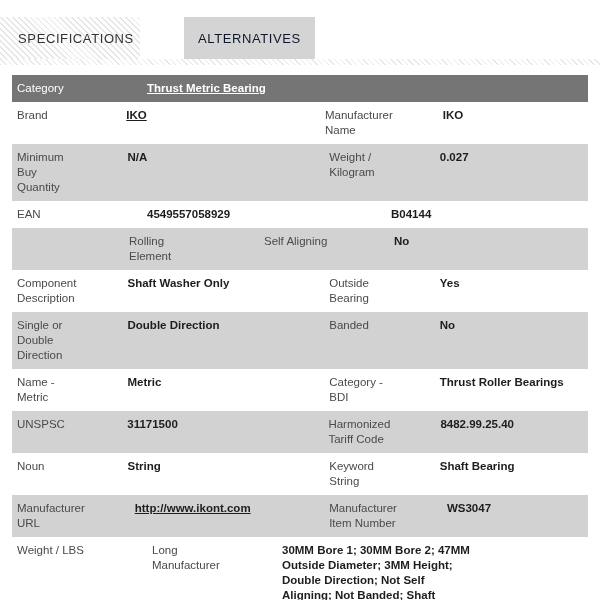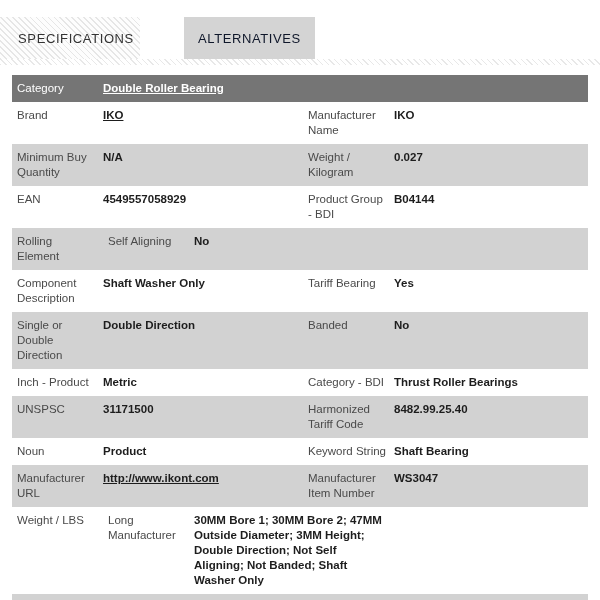--- a/index.html
+++ b/index.html
@@ -74,22 +74,23 @@
     position: absolute;
     left: 12px;
     top: 75px;
     width: 576px;
     font-size: 11.5px;
   }
   .row {
     display: flex;
     width: 100%;
     box-sizing: border-box;
-  }
-  .row.shaded  { background: #d2d2d2; }
+    gap: 44px;
+  }
+  .row.shaded  { background: #d2d2d2; justify-content: flex-end; }
   .row.plain   { background: #ffffff; }
   .row.header  { background: #757575; }
 
   .cell-label {
     box-sizing: border-box;
     padding: 6px 6px 6px 5px;
     line-height: 15px;
     color: #4a4a4a;
     font-weight: 400;
   }
@@ -125,75 +126,74 @@
 <div class="tabbar">
   <div class="tabstrip-bg"></div>
   <div class="tab tab-active">SPECIFICATIONS</div>
   <div class="tab tab-inactive">ALTERNATIVES</div>
 </div>
 
 <div class="spec-table">
   <div class="row header">
     <div class="cell-label col-l1">Category</div>
     <div class="cell-value col-v1">
-      <span class="lnk">Double Roller Bearing</span>
+      <span class="lnk">Thrust Metric Bearing</span>
     </div>
     <div class="empty-cell"></div>
   </div>
   <div id="rows-container">
       <div class="row plain">
         <div class="cell-label col-l1">Brand</div>
         <div class="cell-value col-v1"><span class="lnk">IKO</span></div>
         <div class="cell-label col-l2">Manufacturer Name</div>
         <div class="cell-value col-v2">IKO</div>
       </div>
       <div class="row shaded">
         <div class="cell-label col-l1">Minimum Buy Quantity</div>
         <div class="cell-value col-v1">N/A</div>
         <div class="cell-label col-l2">Weight / Kilogram</div>
         <div class="cell-value col-v2">0.027</div>
       </div>
       <div class="row plain">
         <div class="cell-label col-l1">EAN</div>
         <div class="cell-value col-v1">4549557058929</div>
-        <div class="cell-label col-l2">Product Group - BDI</div>
         <div class="cell-value col-v2">B04144</div>
       </div>
       <div class="row shaded">
         <div class="cell-label col-l1">Rolling Element</div>
         <div class="cell-label col-l2">Self Aligning</div>
         <div class="cell-value col-v2">No</div>
       </div>
       <div class="row plain">
         <div class="cell-label col-l1">Component Description</div>
         <div class="cell-value col-v1">Shaft Washer Only</div>
-        <div class="cell-label col-l2">Tariff Bearing</div>
+        <div class="cell-label col-l2">Outside Bearing</div>
         <div class="cell-value col-v2">Yes</div>
       </div>
       <div class="row shaded">
         <div class="cell-label col-l1">Single or Double Direction</div>
         <div class="cell-value col-v1">Double Direction</div>
         <div class="cell-label col-l2">Banded</div>
         <div class="cell-value col-v2">No</div>
       </div>
       <div class="row plain">
-        <div class="cell-label col-l1">Inch - Product</div>
+        <div class="cell-label col-l1">Name - Metric</div>
         <div class="cell-value col-v1">Metric</div>
         <div class="cell-label col-l2">Category - BDI</div>
         <div class="cell-value col-v2">Thrust Roller Bearings</div>
       </div>
       <div class="row shaded">
         <div class="cell-label col-l1">UNSPSC</div>
         <div class="cell-value col-v1">31171500</div>
         <div class="cell-label col-l2">Harmonized Tariff Code</div>
         <div class="cell-value col-v2">8482.99.25.40</div>
       </div>
       <div class="row plain">
         <div class="cell-label col-l1">Noun</div>
-        <div class="cell-value col-v1">Product</div>
+        <div class="cell-value col-v1">String</div>
         <div class="cell-label col-l2">Keyword String</div>
         <div class="cell-value col-v2">Shaft Bearing</div>
       </div>
       <div class="row shaded">
         <div class="cell-label col-l1">Manufacturer URL</div>
         <div class="cell-value col-v1"><span class="lnk">http://www.ikont.com</span></div>
         <div class="cell-label col-l2">Manufacturer Item Number</div>
         <div class="cell-value col-v2">WS3047</div>
       </div>
       <div class="row plain">

